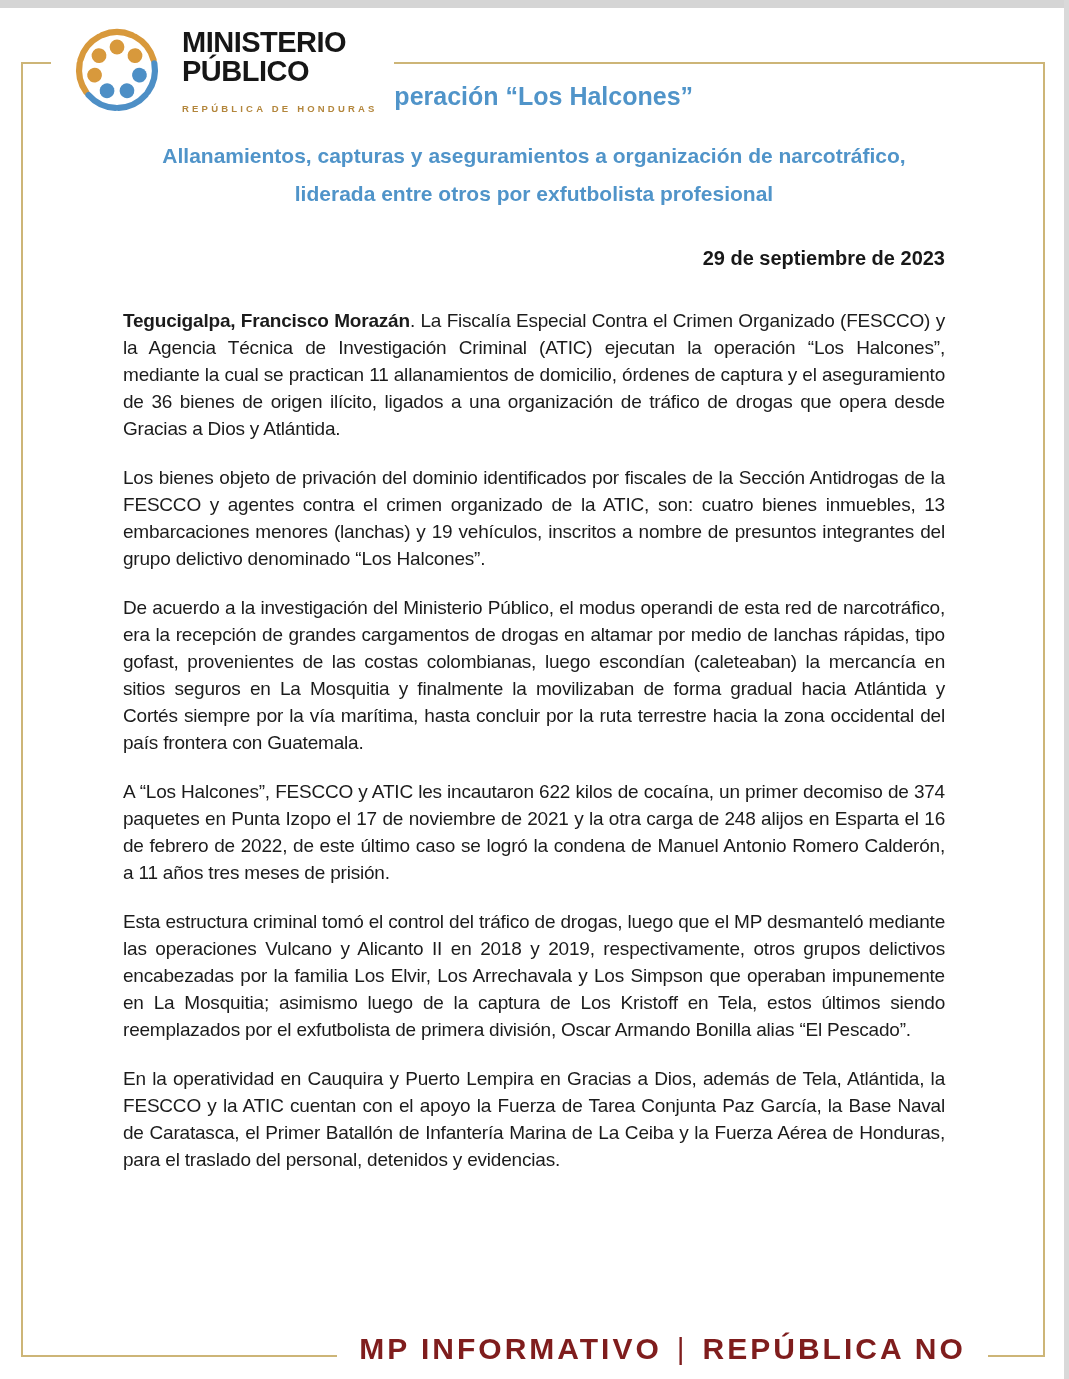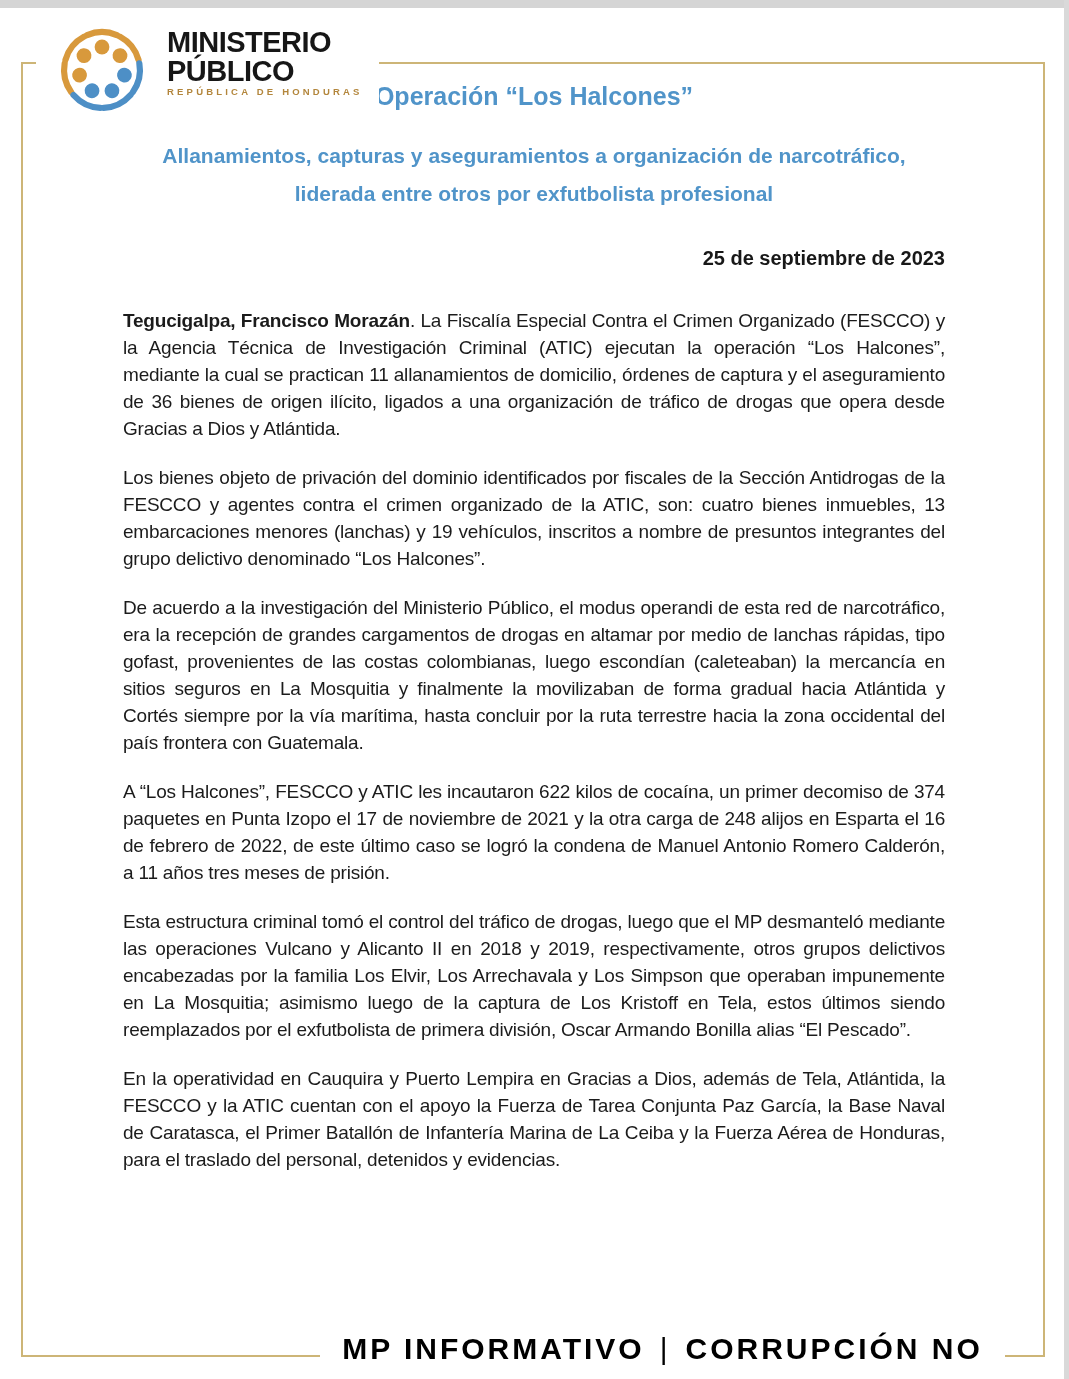--- a/index.html
+++ b/index.html
@@ -8,43 +8,43 @@
     font-family:"Liberation Sans",sans-serif;overflow:hidden;
   }
   .top-edge{position:absolute;top:0;left:0;width:100%;height:8px;background:#d5d5d5;}
   .right-edge{position:absolute;top:0;right:0;width:5px;height:100%;background:#d9d9d9;}
   .gold-frame{
     position:absolute;left:21px;top:62px;width:1020px;height:1291px;
     border:2px solid #cdb577;z-index:0;
   }
   
   .logo-block{
-    position:absolute;left:36px;top:20px;z-index:2;background:#ffffff;
+    position:absolute;left:51px;top:20px;z-index:2;background:#ffffff;
     display:flex;align-items:flex-start;gap:13px;padding:0 16px 8px 14px;
   }
   .emblem{width:104px;height:100px;display:block;}
   .logo-text{padding-top:8px;}
   .org{font-size:29px;font-weight:900;color:#161616;line-height:29px;letter-spacing:-0.5px;}
-  .tagline{margin-top:0;font-size:9.5px;font-weight:700;color:#b3863c;letter-spacing:3.2px;}
+  .tagline{margin-top:17px;font-size:9.5px;font-weight:700;color:#b3863c;letter-spacing:3.2px;}
   
   .doc{position:relative;z-index:1;margin:0 124px 0 123px;padding-top:81px;}
   .title{margin:0;text-align:center;font-size:25px;font-weight:700;color:#5094c9;line-height:30px;}
   .subtitle{margin:26px 0 0;text-align:center;font-size:21px;font-weight:700;color:#5094c9;line-height:38px;}
   .date{margin-top:34px;text-align:right;font-size:20px;font-weight:700;color:#181818;}
   .body-text{margin-top:37px;}
   .para{
     margin:0 0 22px;text-align:justify;font-size:19px;line-height:27px;
     color:#1b1b1b;letter-spacing:-0.2px;
   }
   .para b{font-weight:700;}
   
   .footer{position:absolute;top:1332px;left:256px;right:0;display:flex;justify-content:center;z-index:2;}
   .footer-inner{
     background:#ffffff;padding:0 22px;display:flex;align-items:flex-end;gap:15px;
-    font-size:30px;font-weight:700;letter-spacing:3px;color:#000000;white-space:nowrap;
+    font-size:30px;font-weight:700;letter-spacing:3px;color:#7f1d1d;white-space:nowrap;
   }
   .sep{font-weight:400;}
 </style>
 </head>
 <body>
 
 <div class="page">
 
   <div class="top-edge"></div>
   <div class="right-edge"></div>
@@ -86,33 +86,33 @@
     <div class="logo-text">
       <div class="org">MINISTERIO</div>
       <div class="org">PÚBLICO</div>
       <div class="tagline">REPÚBLICA DE HONDURAS</div>
     </div>
   </header>
 
   <main class="doc">
     <h1 class="title">Operación “Los Halcones”</h1>
     <h2 class="subtitle">Allanamientos, capturas y aseguramientos a organización de narcotráfico, liderada entre otros por exfutbolista profesional</h2>
-    <div class="date">25 de septiembre de 2023</div>
+    <div class="date">29 de septiembre de 2023</div>
 
     <div class="body-text">
       <p class="para"><b>Tegucigalpa, Francisco Morazán</b><span>. La Fiscalía Especial Contra el Crimen Organizado (FESCCO) y la Agencia Técnica de Investigación Criminal (ATIC) ejecutan la operación “Los Halcones”, mediante la cual se practican 11 allanamientos de domicilio, órdenes de captura y el aseguramiento de 36 bienes de origen ilícito, ligados a una organización de tráfico de drogas que opera desde Gracias a Dios y Atlántida.</span></p>
       <p class="para"><b></b><span>Los bienes objeto de privación del dominio identificados por fiscales de la Sección Antidrogas de la FESCCO y agentes contra el crimen organizado de la ATIC, son: cuatro bienes inmuebles, 13 embarcaciones menores (lanchas) y 19 vehículos, inscritos a nombre de presuntos integrantes del grupo delictivo denominado “Los Halcones”.</span></p>
       <p class="para"><b></b><span>De acuerdo a la investigación del Ministerio Público, el modus operandi de esta red de narcotráfico, era la recepción de grandes cargamentos de drogas en altamar por medio de lanchas rápidas, tipo gofast, provenientes de las costas colombianas, luego escondían (caleteaban) la mercancía en sitios seguros en La Mosquitia y finalmente la movilizaban de forma gradual hacia Atlántida y Cortés siempre por la vía marítima, hasta concluir por la ruta terrestre hacia la zona occidental del país frontera con Guatemala.</span></p>
       <p class="para"><b></b><span>A “Los Halcones”, FESCCO y ATIC les incautaron 622 kilos de cocaína, un primer decomiso de 374 paquetes en Punta Izopo el 17 de noviembre de 2021 y la otra carga de 248 alijos en Esparta el 16 de febrero de 2022, de este último caso se logró la condena de Manuel Antonio Romero Calderón, a 11 años tres meses de prisión.</span></p>
       <p class="para"><b></b><span>Esta estructura criminal tomó el control del tráfico de drogas, luego que el MP desmanteló mediante las operaciones Vulcano y Alicanto II en 2018 y 2019, respectivamente, otros grupos delictivos encabezadas por la familia Los Elvir, Los Arrechavala y Los Simpson que operaban impunemente en La Mosquitia; asimismo luego de la captura de Los Kristoff en Tela, estos últimos siendo reemplazados por el exfutbolista de primera división, Oscar Armando Bonilla alias “El Pescado”.</span></p>
       <p class="para"><b></b><span>En la operatividad en Cauquira y Puerto Lempira en Gracias a Dios, además de Tela, Atlántida, la FESCCO y la ATIC cuentan con el apoyo la Fuerza de Tarea Conjunta Paz García, la Base Naval de Caratasca, el Primer Batallón de Infantería Marina de La Ceiba y la Fuerza Aérea de Honduras, para el traslado del personal, detenidos y evidencias.</span></p>
     </div>
   </main>
 
   <footer class="footer">
     <span class="footer-inner">
       <span>MP INFORMATIVO</span>
       <span class="sep">|</span>
-      <span>CORRUPCIÓN NO</span>
+      <span>REPÚBLICA NO</span>
     </span>
   </footer>
 
 </div>
 
 </body></html>

